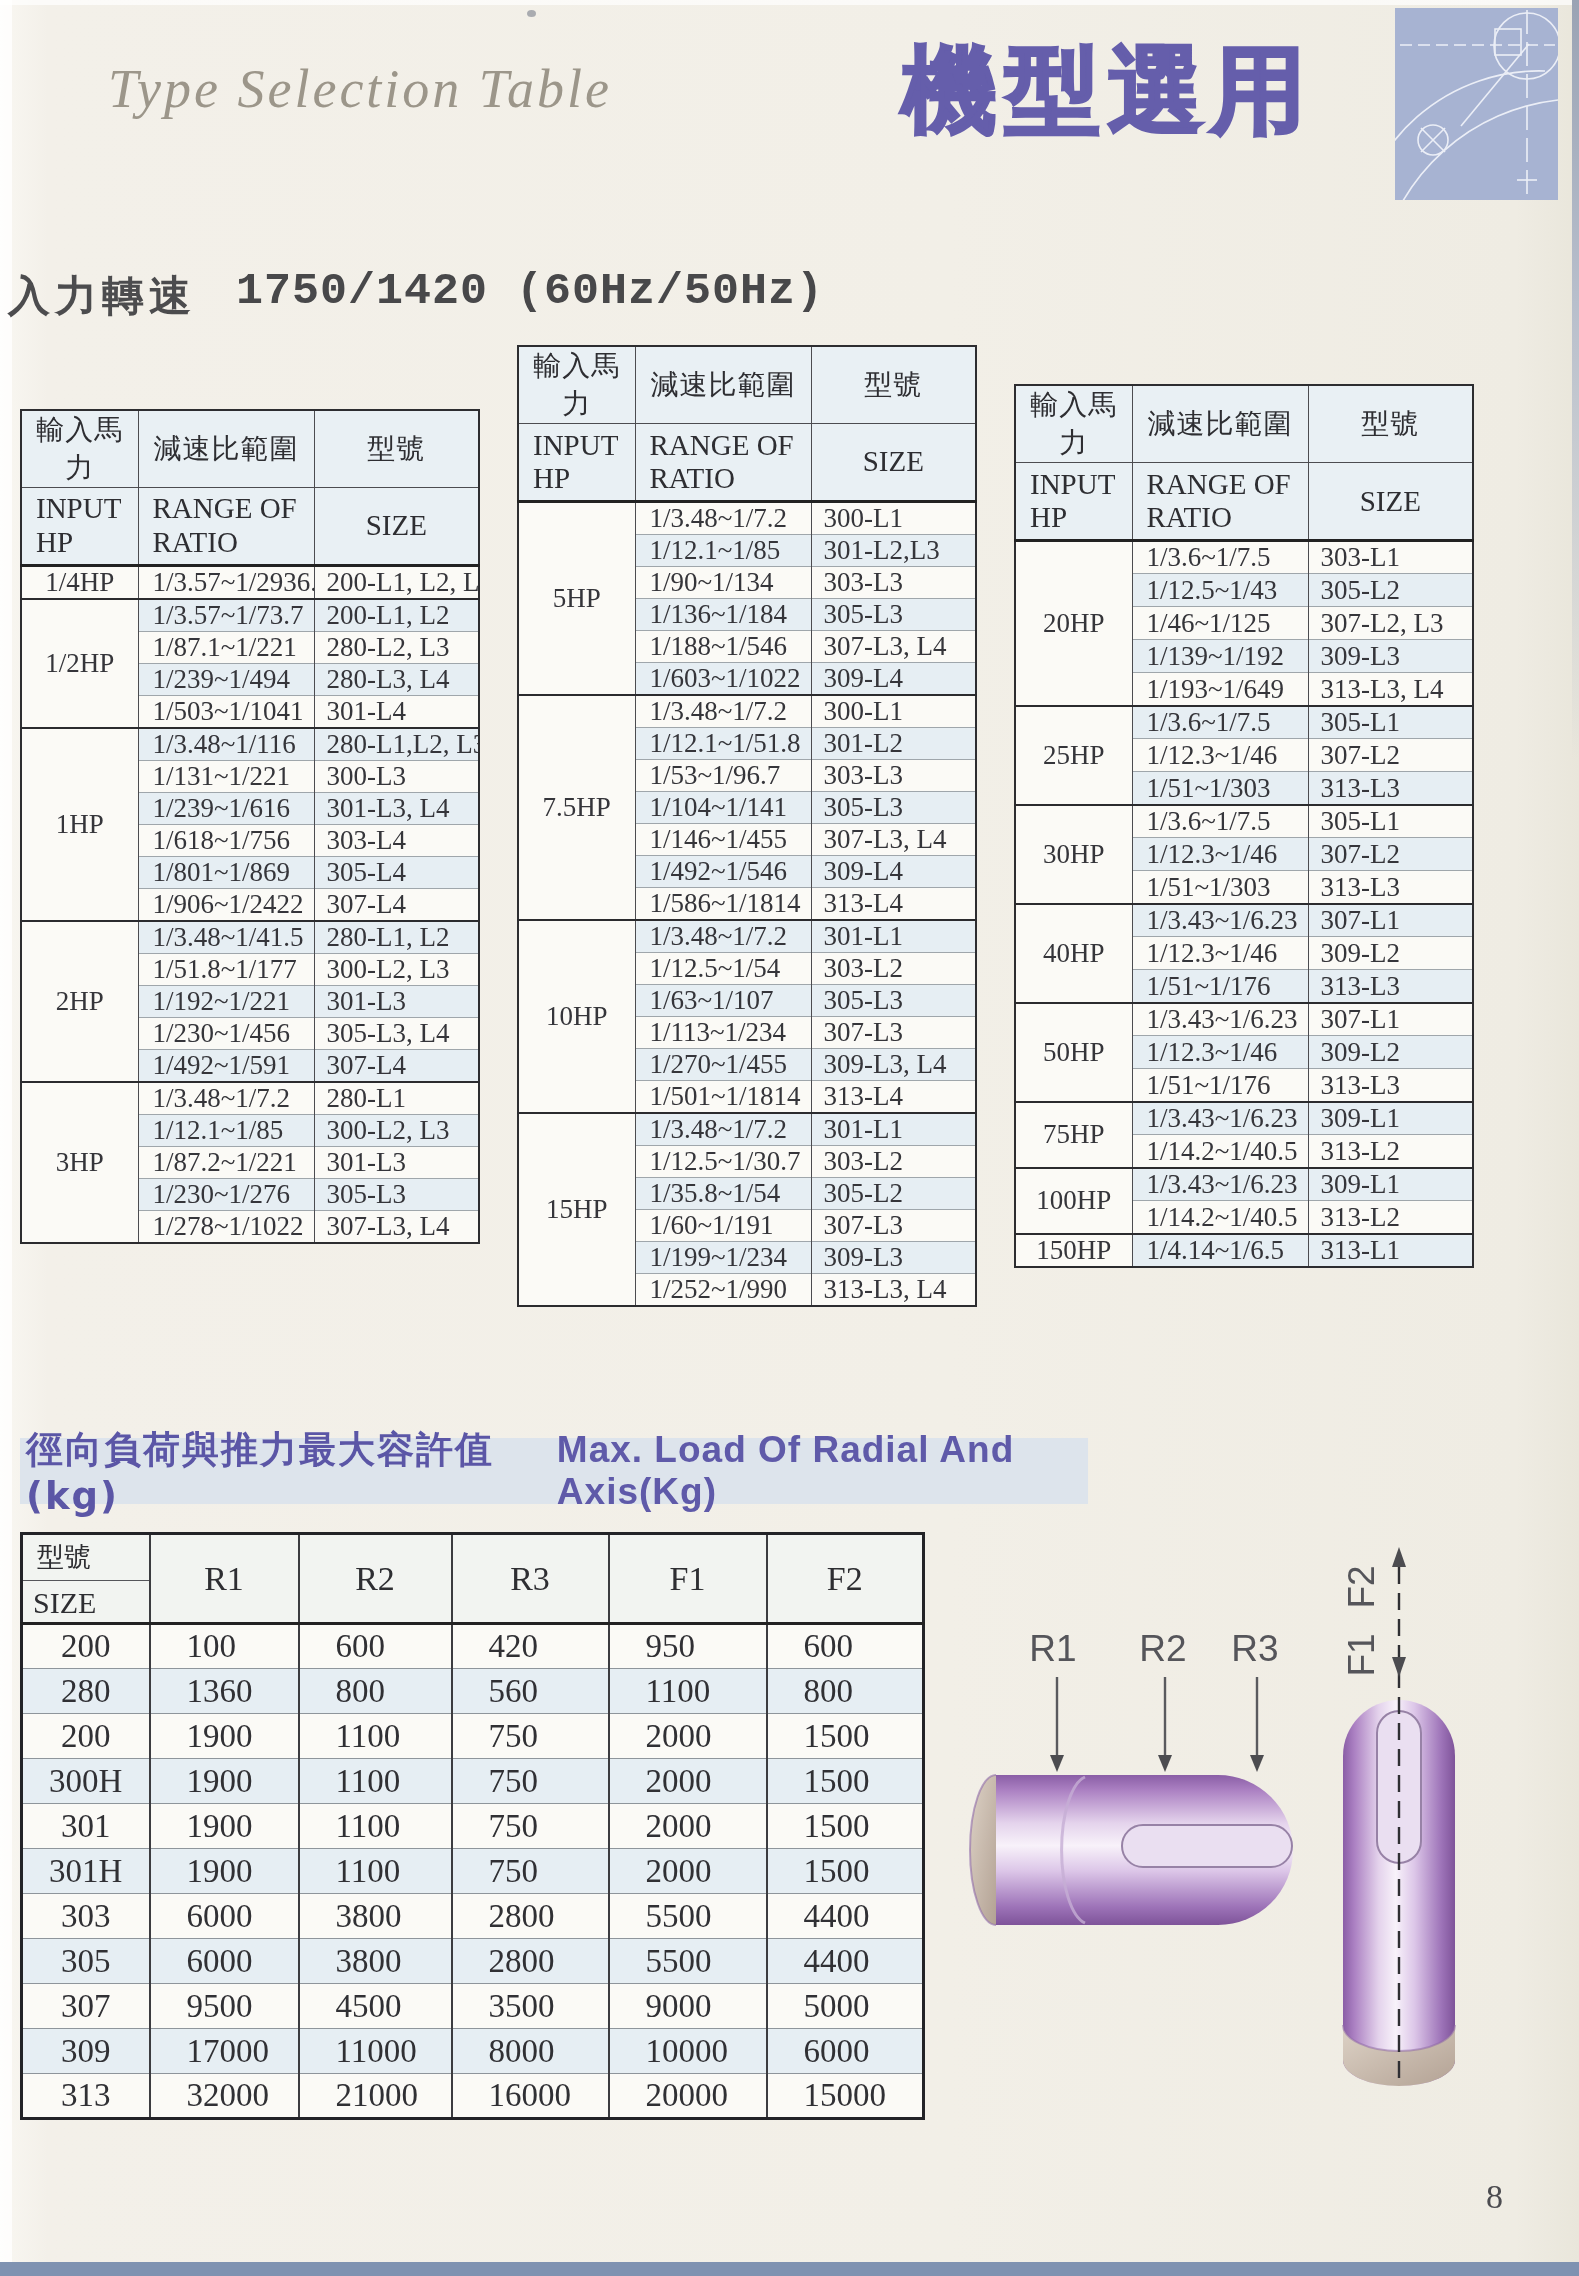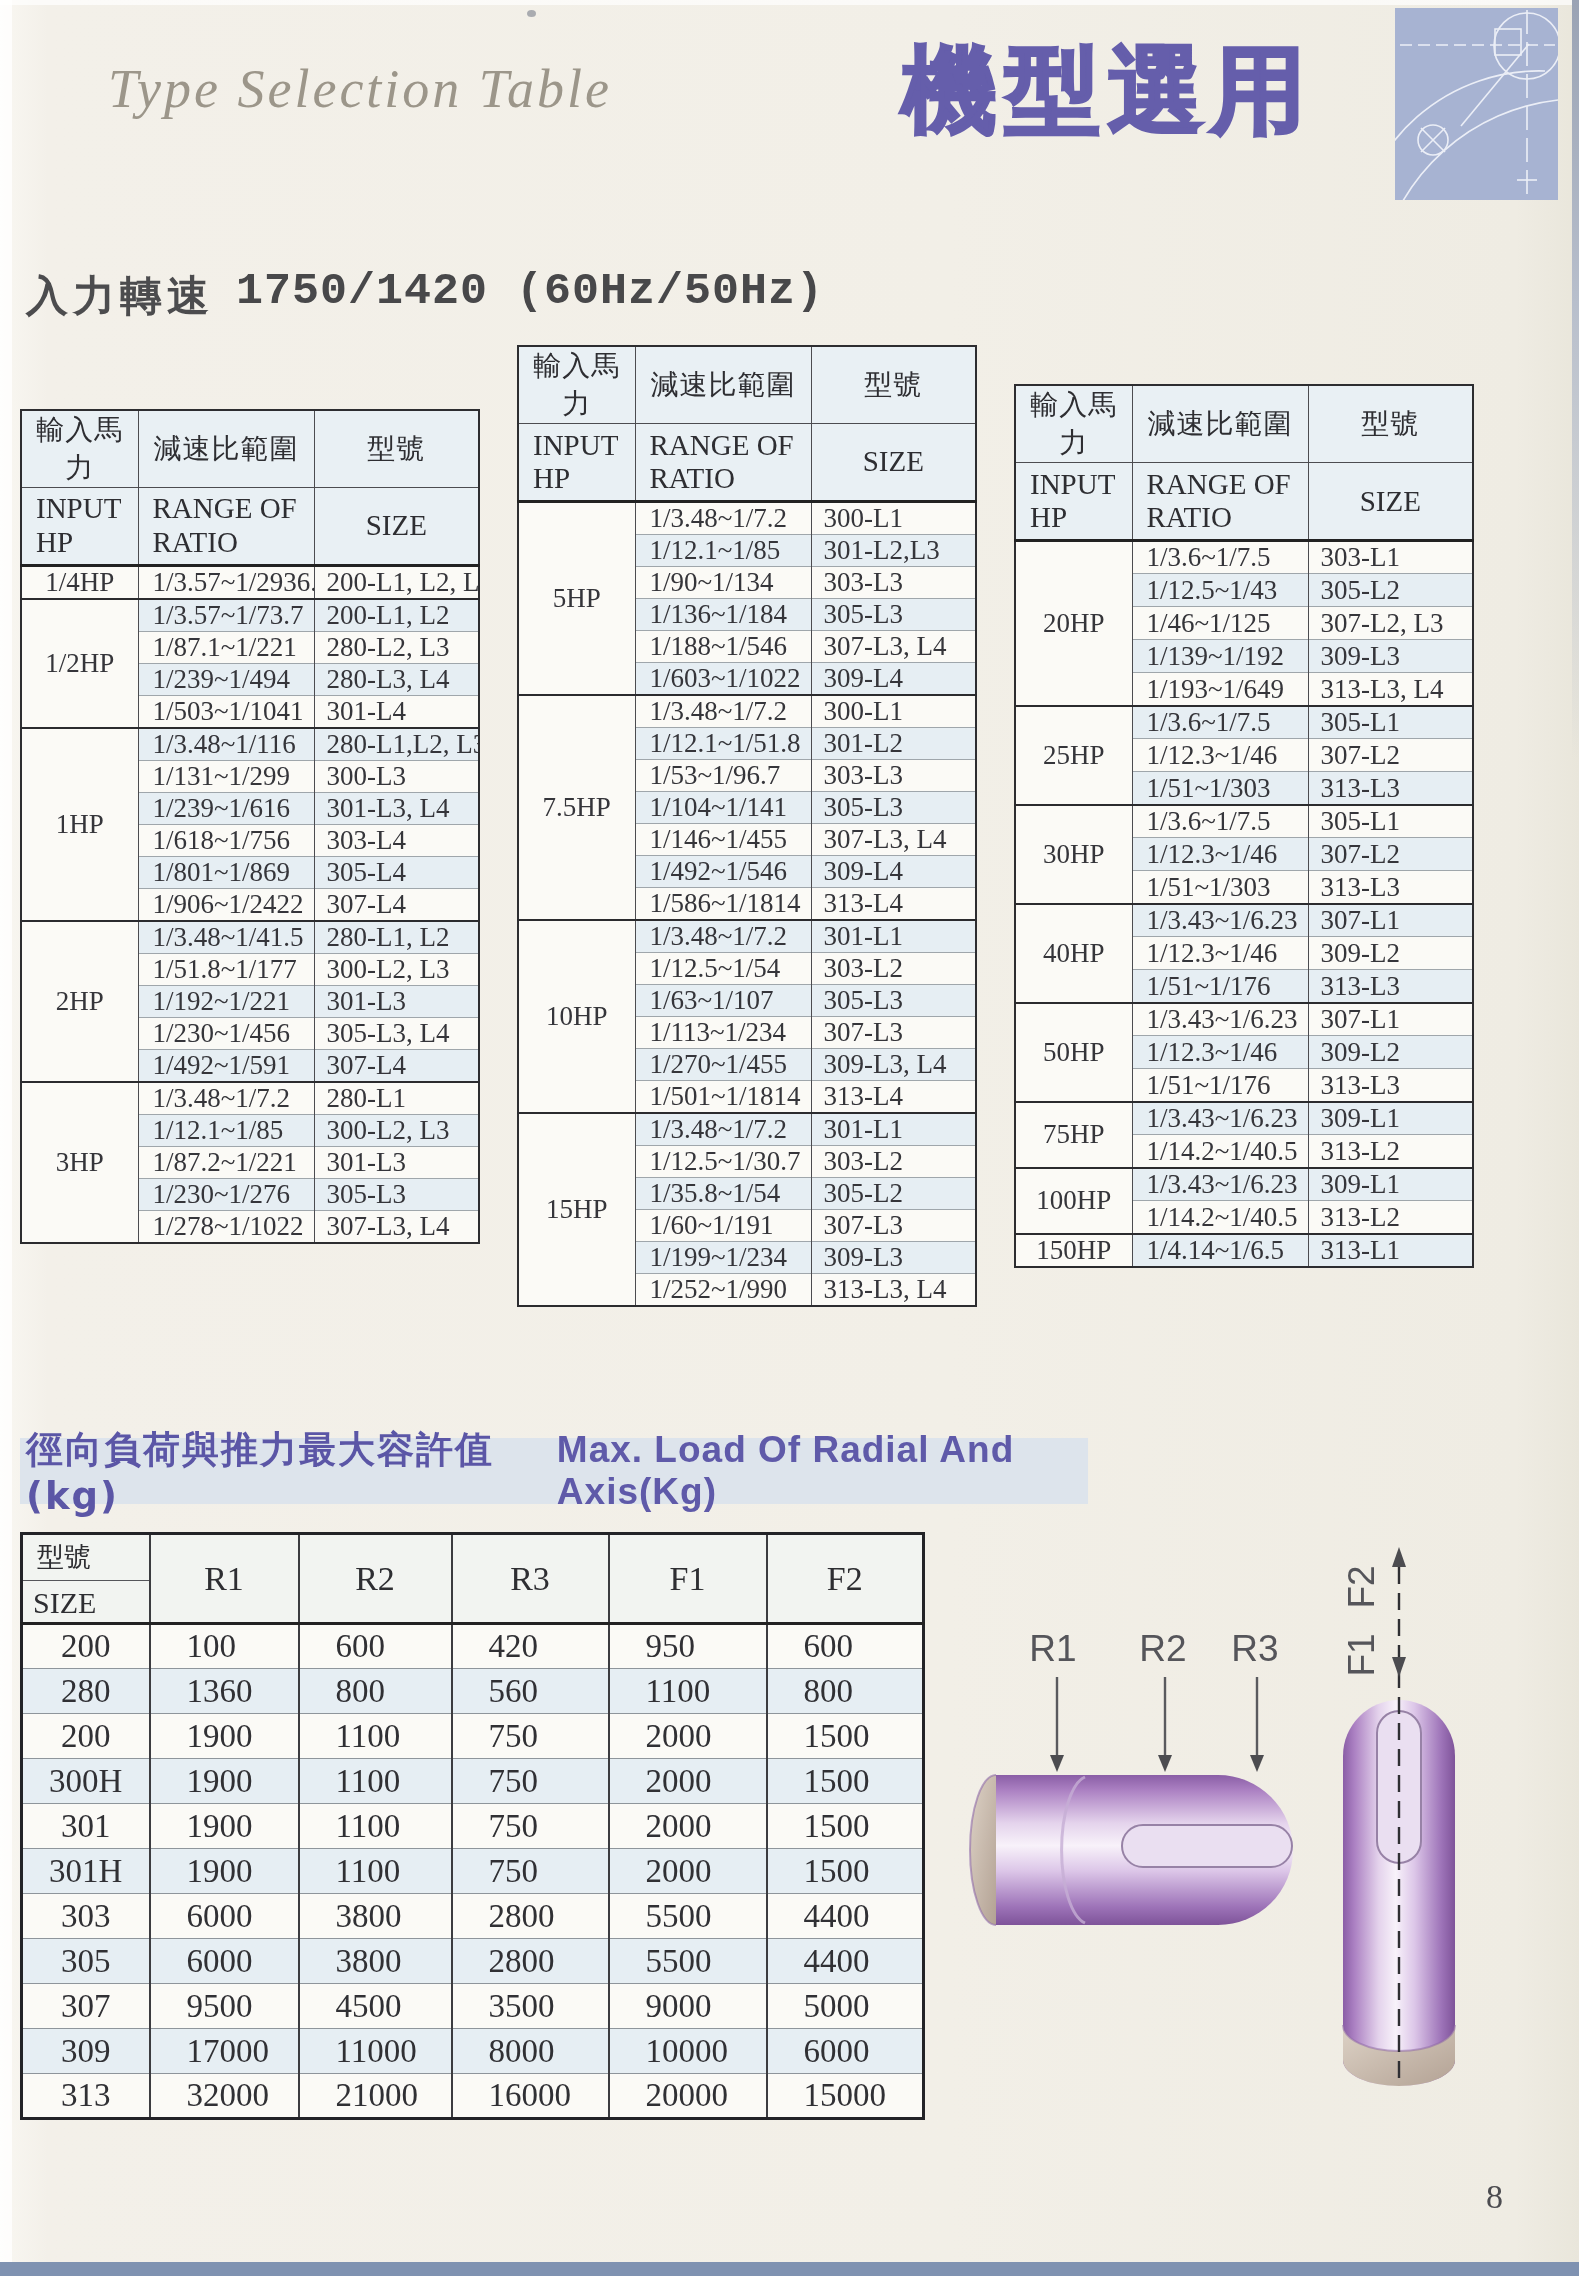--- a/index.html
+++ b/index.html
@@ -12,21 +12,21 @@
   .edge-right { position:absolute; right:0; top:0; width:7px; height:760px;
                 background:linear-gradient(180deg,#9aa3b4 0%,#b8bfcc 40%,rgba(210,213,220,0) 100%); }
   .edge-bottom { position:absolute; left:0; top:2262px; width:1579px; height:14px; background:#7f92b1; }
 
   .title-en { position:absolute; left:108px; top:58px; font-size:54px; font-style:italic;
               color:#9c968a; letter-spacing:3px; font-family:"Liberation Serif",serif; }
   .title-zh { position:absolute; left:902px; top:28px; font-size:95px; font-weight:900; color:#655eab;
               letter-spacing:8px; font-family:"DejaVu Sans",sans-serif; -webkit-text-stroke:3px #655eab; }
   .corner-art { position:absolute; left:1395px; top:8px; }
 
-  .input-speed-zh { position:absolute; left:26px; top:268px; font-size:42px; font-weight:700; color:#4c4c4e;
+  .input-speed-zh { position:absolute; left:8px; top:268px; font-size:42px; font-weight:700; color:#4c4c4e;
                     letter-spacing:5px; font-family:Liberation Serif, serif; }
   .input-speed-val { position:absolute; left:236px; top:266px; font-size:45px; font-weight:700; color:#48484a;
                      font-family:Liberation Mono, monospace; letter-spacing:1px; }
 
   .tables-row { position:absolute; left:20px; top:345px; display:flex; gap:37px; align-items:center; }
   table.sel { border-collapse:collapse; width:458px; table-layout:fixed; background:#fbfaf6;
               border:2px solid #2d2d30; }
   table.sel thead th { background:#e9f0f4; font-weight:normal; color:#2e2e32; vertical-align:middle; }
   table.sel thead tr.zh th { height:46px; font-size:28px; border-bottom:1px solid #4c4c50;
                              font-family:"DejaVu Sans",sans-serif; letter-spacing:1px; }
@@ -146,21 +146,21 @@
           <tr>
             <td class="ratio">1/503~1/1041</td>
             <td class="size">301-L4</td>
           </tr>
           <tr class="alt group-start">
             <td class="hp" rowspan="6">1HP</td>
             <td class="ratio">1/3.48~1/116</td>
             <td class="size">280-L1,L2, L3</td>
           </tr>
           <tr>
-            <td class="ratio">1/131~1/299</td>
+            <td class="ratio">1/131~1/221</td>
             <td class="size">300-L3</td>
           </tr>
           <tr class="alt ">
             <td class="ratio">1/239~1/616</td>
             <td class="size">301-L3, L4</td>
           </tr>
           <tr>
             <td class="ratio">1/618~1/756</td>
             <td class="size">303-L4</td>
           </tr>

